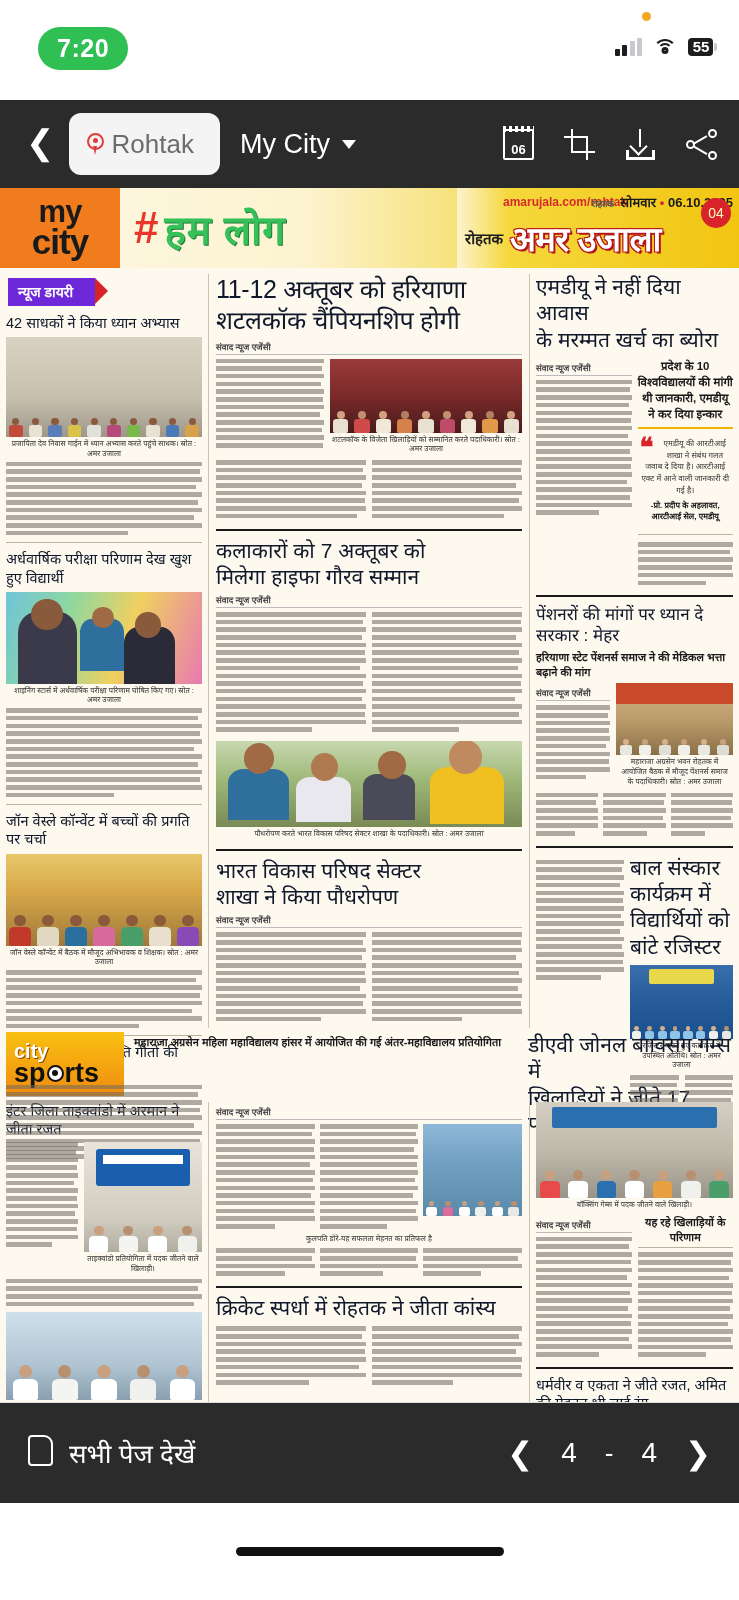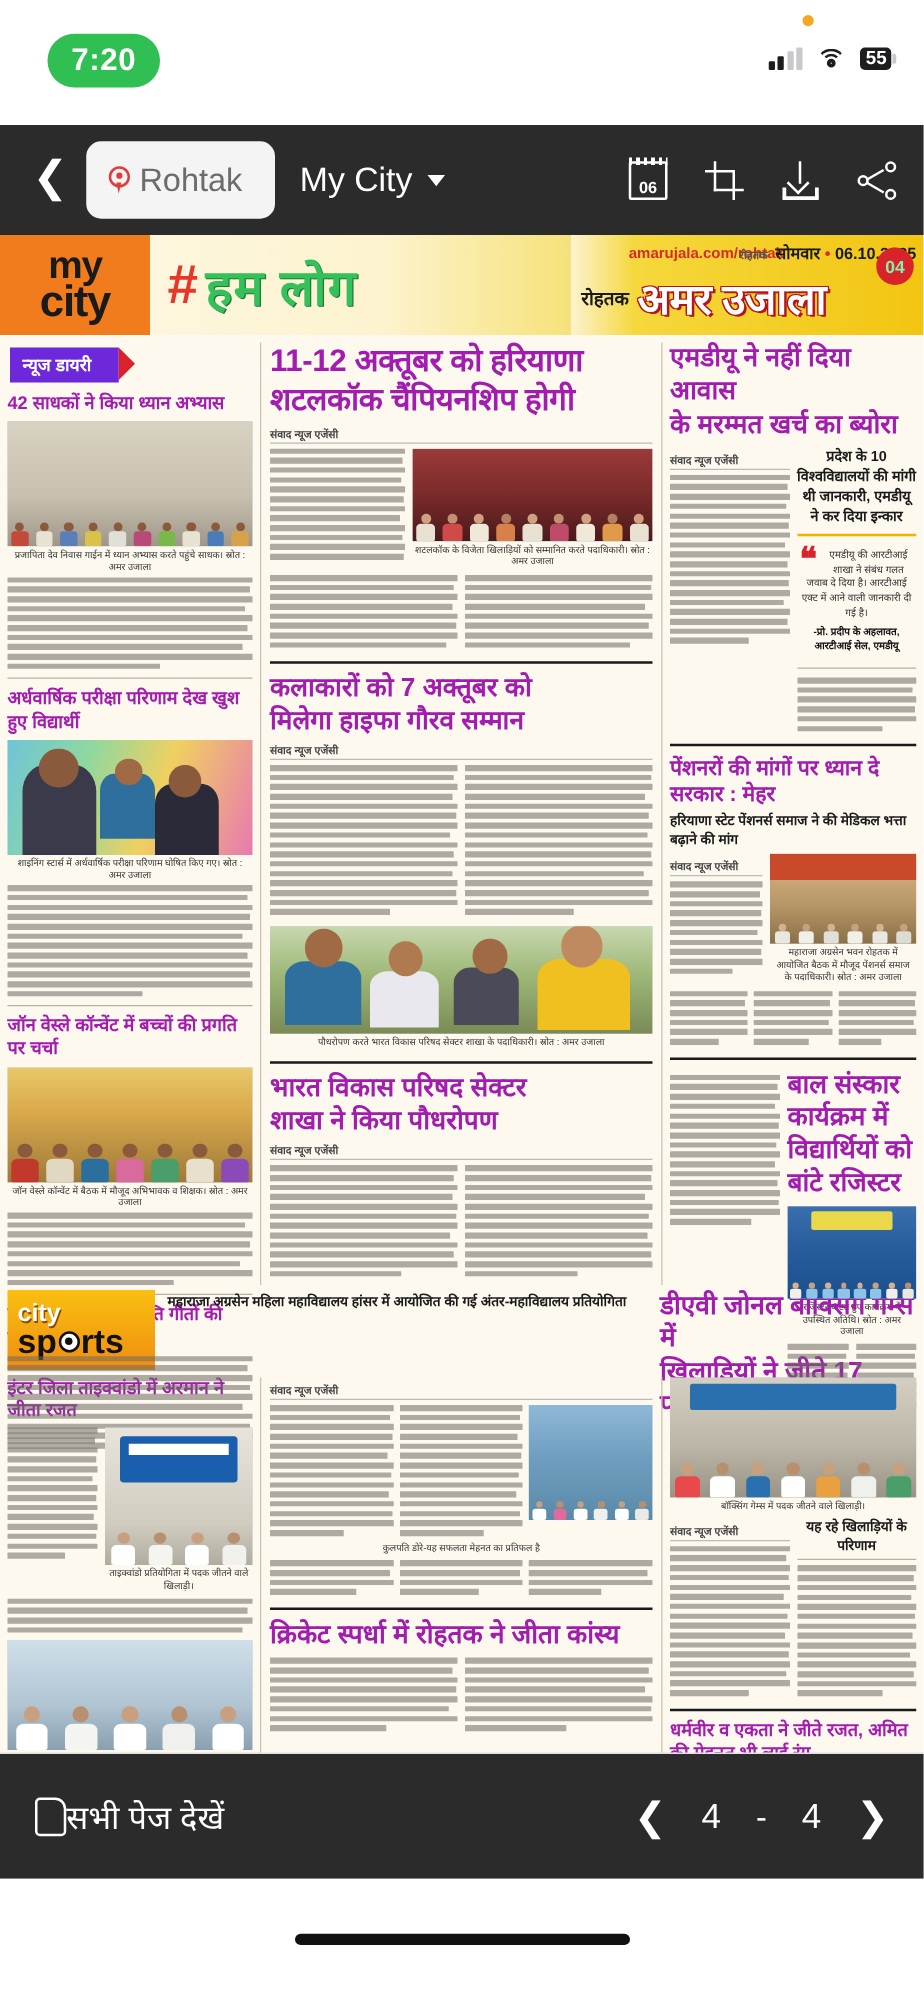--- a/index.html
+++ b/index.html
@@ -132,38 +132,38 @@
   .mh-date .dot { color:#d62b2b; }
   .mh-date .rk { font-size:9px; color:#555; margin-right:6px; }
   .mh-brandrow { position:absolute; left:0; right:0; top:26px; height:48px;
      display:flex; align-items:center; }
   .mh-rohtak { font-size:15px; font-weight:800; color:#1a1a1a;
      margin-left:8px; }
   .mh-au { font-size:34px; font-weight:900; color:#fff;
      text-shadow:2px 2px 0 #b4141b, -1px -1px 0 #b4141b, 1px -1px 0 #b4141b,
                  -1px 1px 0 #b4141b; margin-left:7px; letter-spacing:-.5px; }
   .mh-badge { position:absolute; right:8px; top:10px; width:30px; height:30px;
-     border-radius:50%; background:#d8232a; color:#86efac; font-size:14px;
-     font-weight:700; display:flex; align-items:center; justify-content:center; }
+     border-radius:50%; background:#d8232a; color:#fef9c3; font-size:14px;
+     font-weight:400; display:flex; align-items:center; justify-content:center; }
 
   
   .cols { display:flex; padding:6px 6px 0 6px; gap:6px; height:760px; }
   .colL { width:196px; }
   .colM { width:322px; border-left:1px solid #c9c2ae; border-right:1px solid #c9c2ae;
      padding:0 7px; }
   .colR { flex:1; }
 
   .ribbon { display:inline-block; position:relative; background:#6d28d9;
      color:#fff; font-size:14px; font-weight:700; padding:4px 22px 5px 10px;
      margin:4px 0 8px 2px; }
   .ribbon::after { content:""; position:absolute; right:-13px; top:0;
      border-top:13px solid transparent; border-bottom:13px solid transparent;
      border-left:13px solid #d8232a; }
 
-  .hl { color:#a21caf; font-weight:700; line-height:1.25; }
+  .hl { color:#0f172a; font-weight:400; line-height:1.25; }
   .hl-xs { font-size:14.5px; }
   .hl-s  { font-size:17px; }
   .hl-m  { font-size:21px; }
   .hl-xl { font-size:25px; letter-spacing:-.3px; }
   .sub   { font-size:13.5px; font-weight:700; color:#1a1a1a; line-height:1.35; }
   .byline { font-size:8.5px; color:#444; font-weight:700;
      border-bottom:1px solid #bbb; padding-bottom:2px; margin:4px 0 4px; }
   .cap { font-size:7.5px; color:#333; text-align:center; line-height:1.3;
      padding:2px 2px 3px; }
   .rule { border-top:1px solid #b9b2a0; margin:7px 0; }
@@ -208,21 +208,21 @@
      display:flex; align-items:center; }
   .sp-ball { width:17px; height:17px; border-radius:50%; background:#fff;
      border:2px solid #111; margin:0 1px; position:relative; }
   .sp-ball::after { content:""; position:absolute; left:3.5px; top:3.5px;
      width:6px; height:6px; background:#111; border-radius:50%; }
   .sp-heads { flex:1; display:flex; align-items:flex-start; padding-left:10px; }
 
   
   .botnav { height:100px; background:#2b2b2b; display:flex; align-items:center;
      padding:0 28px; }
-  .bn-left { display:flex; align-items:center; cursor:pointer; }
+  .bn-left { display:flex; align-items:flex-start; gap:16px; cursor:pointer; }
   .pageicon { width:25px; height:31px; border:2.4px solid #fff;
      border-radius:4px 9px 4px 4px; position:relative; }
   .bn-label { color:#fff; font-size:26px; }
   .bn-right { margin-left:auto; display:flex; align-items:center; gap:28px;
      color:#fff; }
   .bn-arrow { font-size:31px; line-height:1; font-weight:300; cursor:pointer; }
   .bn-num { font-size:28px; }
   .bn-dash { font-size:26px; }
   .homebar-wrap { height:97px; display:flex; align-items:center;
      justify-content:center; background:#fff; }

